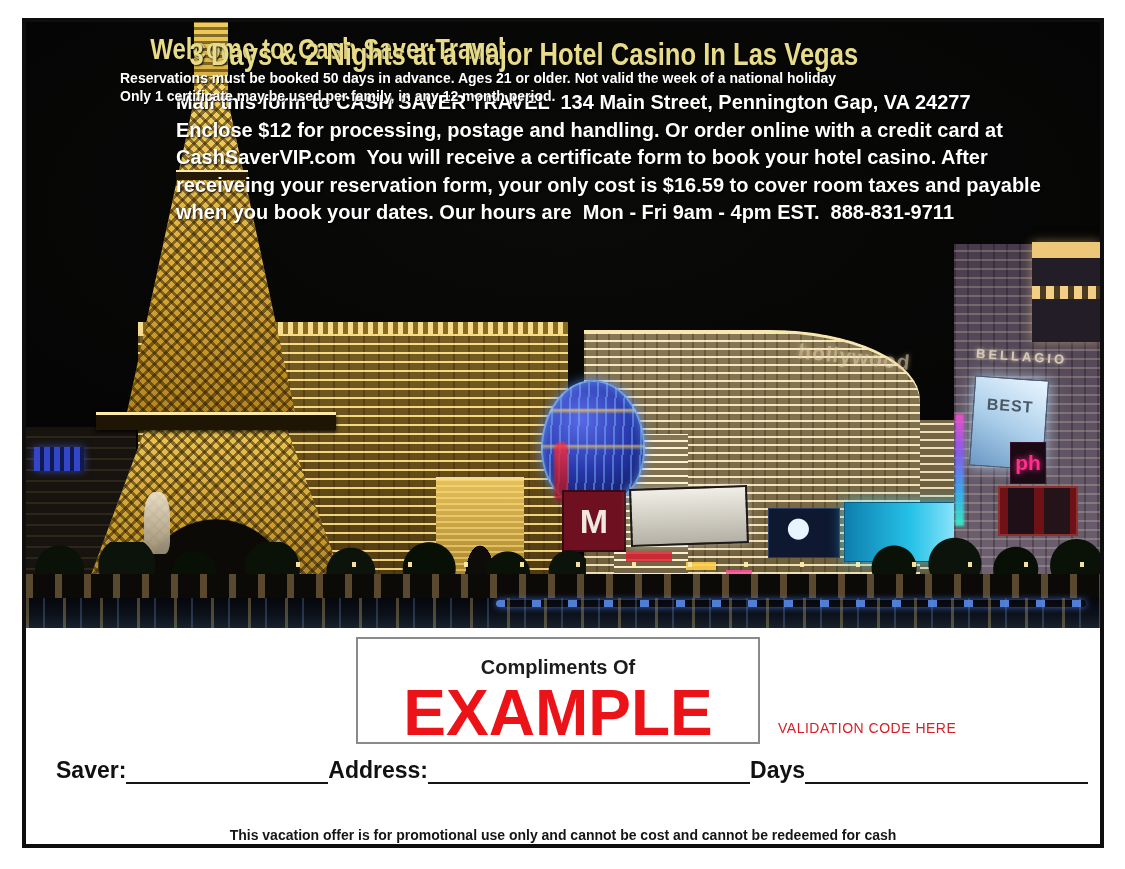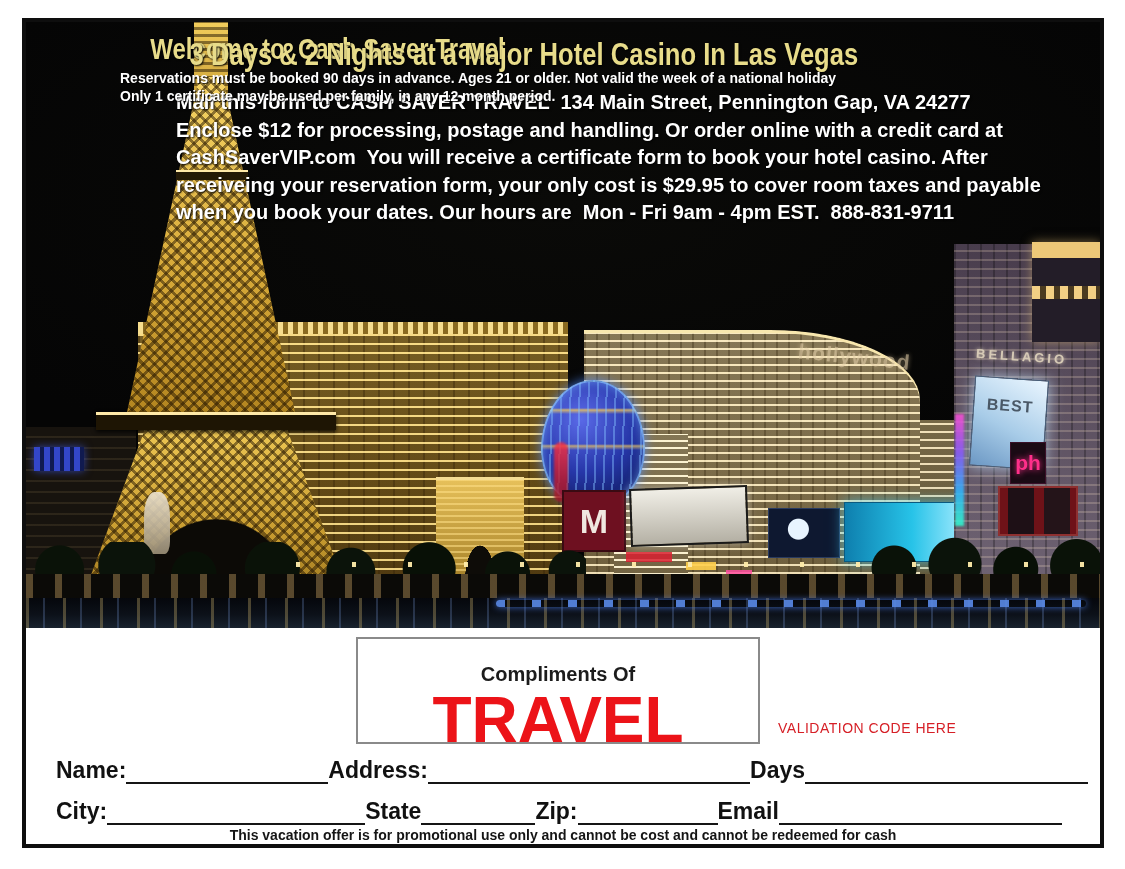--- a/index.html
+++ b/index.html
@@ -184,21 +184,21 @@
   .squeeze { display:inline-block; transform:scaleX(.8); transform-origin:center; }
   .body-lines { margin-top:12px; margin-left:70px; color:#ffffff; font-weight:bold;
     font-size:20px; line-height:27.5px; text-shadow:1px 1px 2px rgba(0,0,0,.9); }
   .fine-lines { margin-top:11px; margin-left:14px; color:#ffffff; font-weight:bold;
     font-size:14px; line-height:18px; text-shadow:1px 1px 1px rgba(0,0,0,.9); }
 
   
   .bottom { position:relative; width:1074px; height:216px; background:#ffffff; }
   .compliments-box { position:absolute; left:330px; top:9px; width:404px; height:107px;
     border:2px solid #8a8a8a; text-align:center; background:#ffffff; }
-  .compliments-label { margin-top:24px; font-size:20px; font-weight:bold; color:#1c1c1c; }
+  .compliments-label { margin-top:17px; font-size:20px; font-weight:bold; color:#1c1c1c; }
   .compliments-value { margin-top:2px; font-size:64px; font-weight:bold; color:#ec1318;
     line-height:1; letter-spacing:0; }
   .validation { position:absolute; left:752px; top:92px; font-size:14px; font-weight:normal;
     color:#d61f26; letter-spacing:.5px; }
 
   .form-row { position:absolute; left:30px; display:flex; align-items:flex-end;
     font-size:23px; font-weight:bold; color:#111; }
   .row1 { top:128px; right:12px; }
   .row2 { top:169px; right:38px; }
   .blank-line { border-bottom:2px solid #151515; height:28px; }
@@ -254,54 +254,44 @@
       <div class="water"></div>
       <div class="fountain-lights"></div>
 
       <div class="header-text">
         <div class="title1"><span class="squeeze">Welcome to  Cash Saver Travel</span></div>
         <div class="title2"><span class="squeeze">3 Days &amp; 2 Nights at a Major Hotel Casino In Las Vegas</span></div>
         <div class="body-lines">
           <div>Mail this form to CASH SAVER TRAVEL  134 Main Street, Pennington Gap, VA 24277</div>
           <div>Enclose $12 for processing, postage and handling. Or order online with a credit card at</div>
           <div>CashSaverVIP.com  You will receive a certificate form to book your hotel casino. After</div>
-          <div>receiveing your reservation form, your only cost is $29.95 to cover room taxes and payable</div>
+          <div>receiveing your reservation form, your only cost is $16.59 to cover room taxes and payable</div>
           <div>when you book your dates. Our hours are  Mon - Fri 9am - 4pm EST.  888-831-9711</div>
         </div>
         <div class="fine-lines">
-          <div>Reservations must be booked 90 days in advance. Ages 21 or older. Not valid the week of a national holiday</div>
+          <div>Reservations must be booked 50 days in advance. Ages 21 or older. Not valid the week of a national holiday</div>
           <div>Only 1 certificate may be used per family, in any 12 month period.</div>
         </div>
       </div>
     </div>
 
     <div class="bottom">
       <div class="compliments-box">
         <div class="compliments-label">Compliments Of</div>
-        <div class="compliments-value">TRAVEL</div>
+        <div class="compliments-value">EXAMPLE</div>
       </div>
       <div class="validation">VALIDATION CODE HERE</div>
 
       <div class="form-row row1">
-        <span>Name:</span>
+        <span>Saver:</span>
         <span class="blank-line w200"></span>
         <span>Address:</span>
         <span class="blank-line w320"></span>
         <span>Days</span>
         <span class="blank-line grow"></span>
       </div>
 
-      <div class="form-row row2">
-        <span>City:</span>
-        <span class="blank-line w255"></span>
-        <span>State</span>
-        <span class="blank-line w112"></span>
-        <span>Zip:</span>
-        <span class="blank-line w140"></span>
-        <span>Email</span>
-        <span class="blank-line grow"></span>
-      </div>
 
       <div class="disclaimer">This vacation offer is for promotional use only and cannot be cost and cannot be redeemed for cash</div>
     </div>
 
   </div>
 </div>
 
 </body></html>

